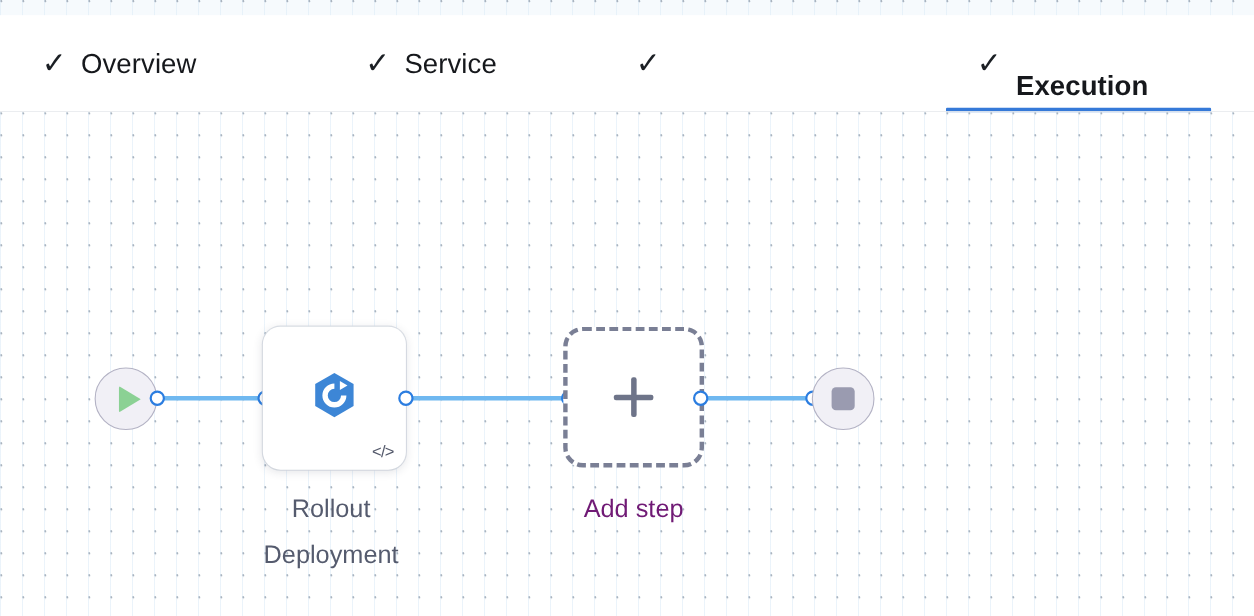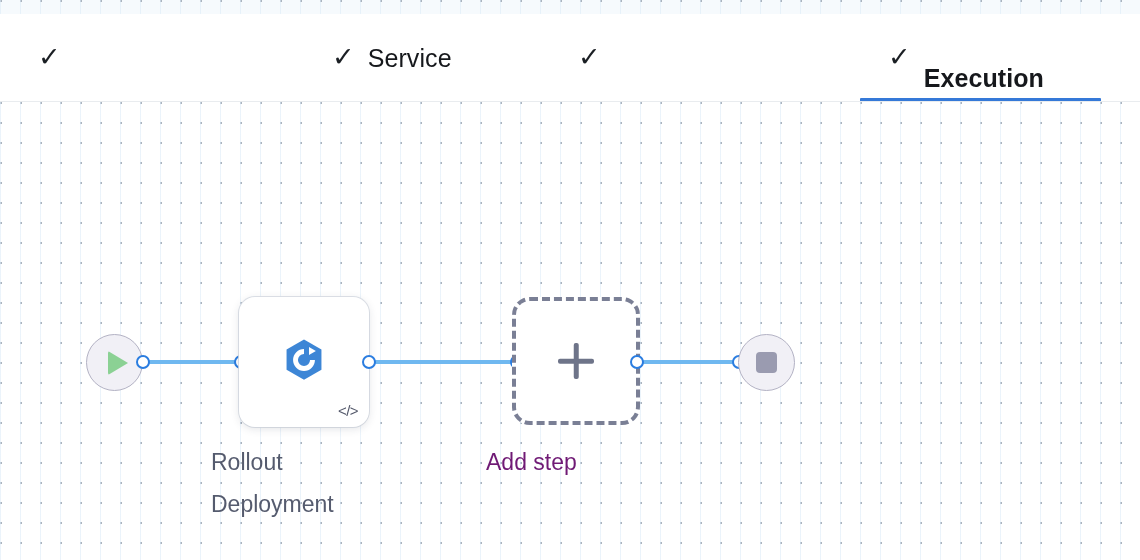--- a/index.html
+++ b/index.html
@@ -207,39 +207,41 @@
   }
   .plus-v {
     width: 4.5px; height: 36px;
     left: 50%; top: 50%;
     transform: translate(-50%, -50%);
   }
 
   
   .node-caption {
     position: absolute;
+    text-align: center;
     font-size: 23px;
     line-height: 42px;
     color: #555b6e;
     white-space: pre-line;
     user-select: none;
   }
   .node-caption.muted { color: #701a75; }
 </style>
 </head>
 <body>
 
 <div id="app">
 
   <div class="canvas-dots top-strip"></div>
 
   <div class="tabbar">
 
     <div class="tab" style="left:38px">
       <span class="check">✓</span>
+      <span class="tab-label">Overview</span>
     </div>
 
     <div class="tab" style="left:332px">
       <span class="check">✓</span>
       <span class="tab-label">Service</span>
     </div>
 
     <div class="tab" style="left:578px">
       <span class="check">✓</span>
     </div>

